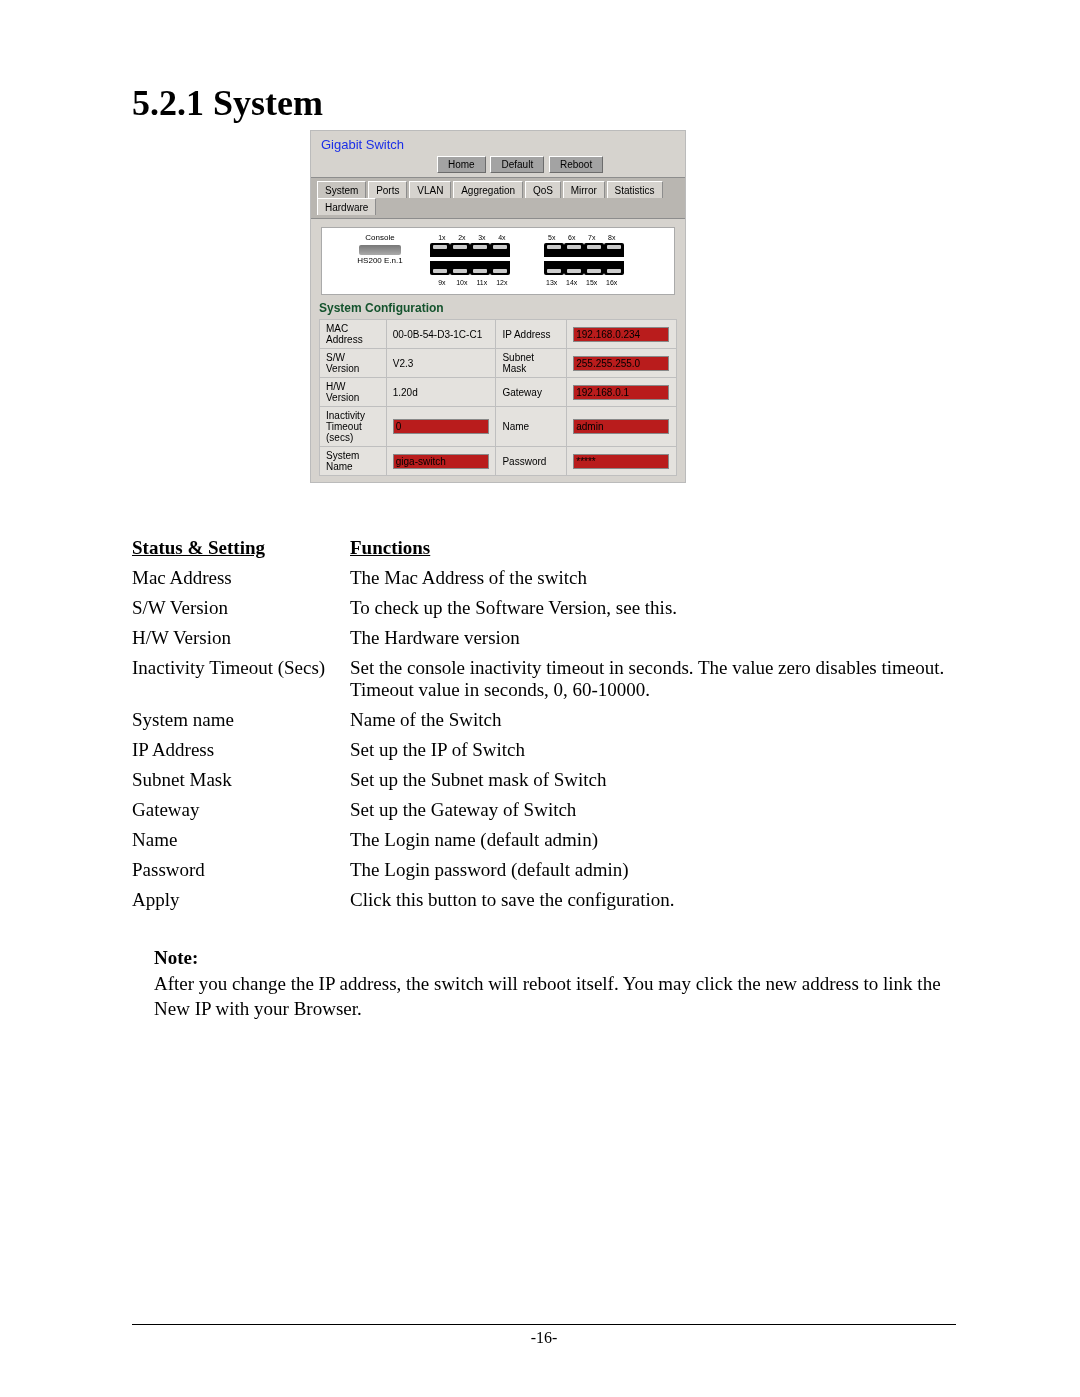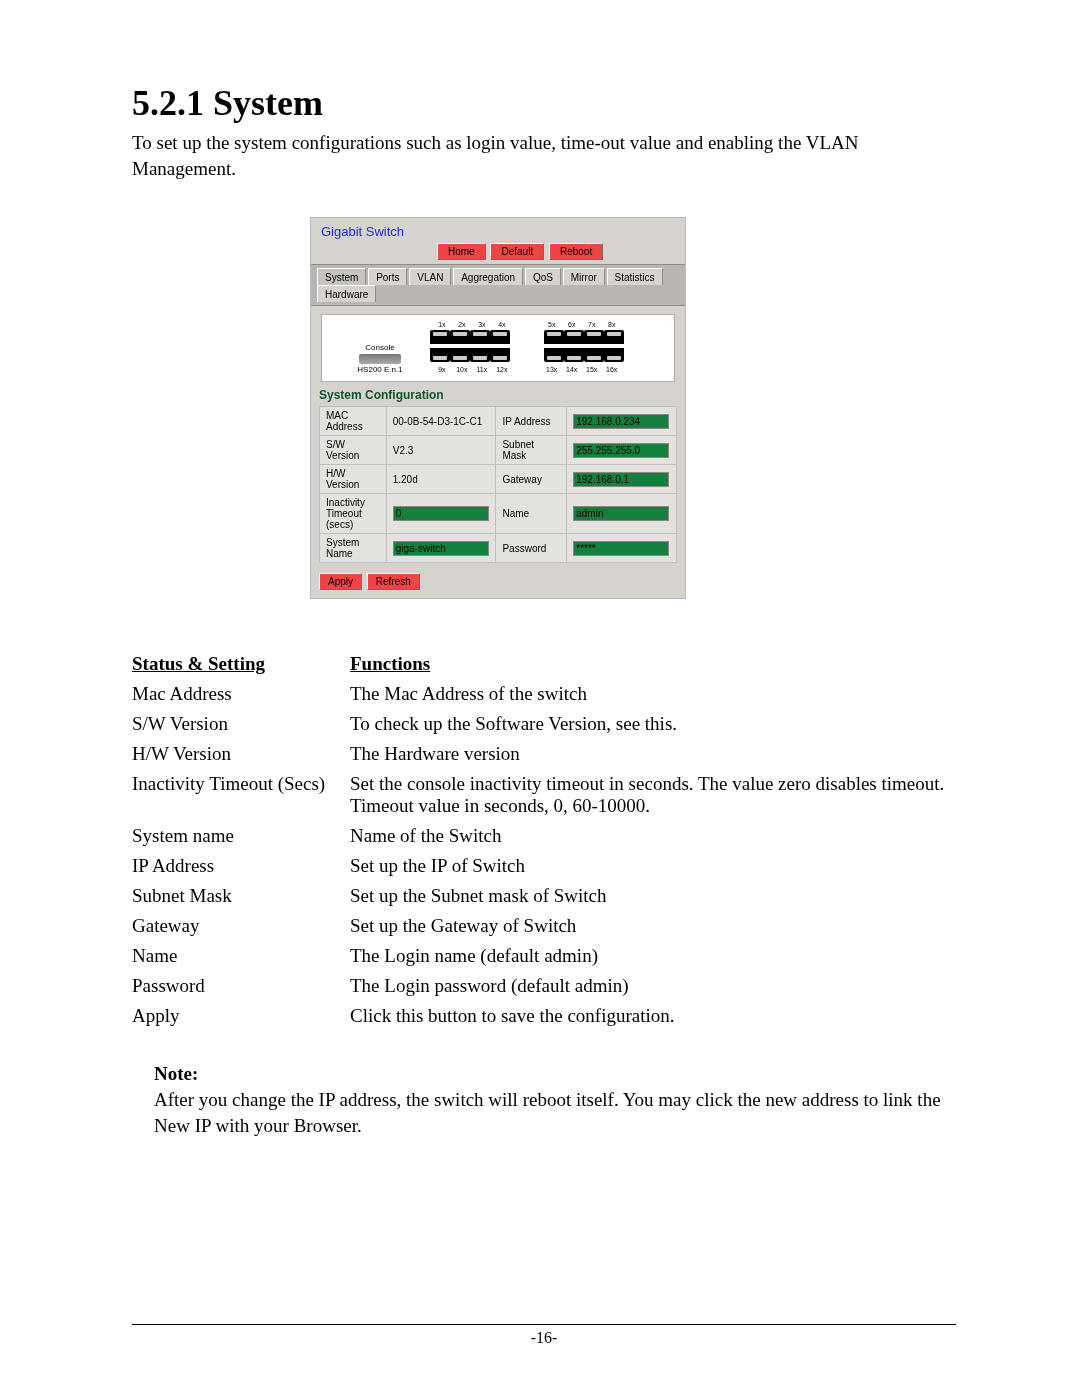--- a/index.html
+++ b/index.html
@@ -41,21 +41,21 @@
   .shot .title{
     color:#1a2ee8;
     font-size:13px;
     padding:6px 10px 4px 10px;
   }
   .btnrow{
     padding:0 0 4px 126px;
   }
   .winbtn{
     display:inline-block;
-    background:#ef4444;
+    background:#a3a3a3;
     border-top:1px solid #fff;
     border-left:1px solid #fff;
     border-right:1px solid #6c6c6c;
     border-bottom:1px solid #6c6c6c;
     font-size:10px;
     padding:2px 10px;
     margin-right:2px;
     color:#000;
   }
   .tabbar{
@@ -77,21 +77,21 @@
   }
   .tab.sel{
     background:#c7c4bf;
   }
   .portarea{
     background:#fff;
     border:1px solid #aaa;
     margin:8px 10px 6px 10px;
     padding:6px 8px 6px 8px;
     display:flex;
-    align-items:flex-end;
+    align-items:flex-start;
   }
   .portarea .console{
     width:100px;
     font-size:8px;
     text-align:center;
     line-height:1.1;
   }
   .console .dev{
     width:42px;height:10px;margin:2px auto;
     background:linear-gradient(#777,#aaa);
@@ -128,21 +128,21 @@
     border:1px solid #bfbfbf;
     padding:3px 6px;
     vertical-align:middle;
     height:16px;
   }
   .cfgtable td.lab{color:#000;width:120px;}
   .cfgtable td.val{width:100px;}
   .cfgtable input{
     font-size:10px;
     border:1px solid #888;
-    background:#15803d;
+    background:#b91c1c;
     padding:1px 2px;
     width:90px;
   }
   .shot .footer{
     padding:4px 8px 8px 8px;
   }
   .shot .footer .winbtn{padding:2px 8px;}
   
   .desc{
     width:100%;
@@ -171,21 +171,20 @@
     font-size:16px;
     padding-top:4px;
   }
 </style>
 </head>
 <body>
 
 <div class="page">
 
   <h1 class="section">5.2.1 System</h1>
-  <p class="intro">To set up the system configurations such as login value, time-out value and enabling the VLAN Management.</p>
 
   <div class="shot-wrap">
     <div class="shot">
       <div class="title">Gigabit Switch</div>
 
       <div class="btnrow">
         <span class="winbtn">Home</span>
         <span class="winbtn">Default</span>
         <span class="winbtn">Reboot</span>
       </div>
@@ -261,24 +260,20 @@
         </tr>
         <tr>
           <td class="lab">System Name</td>
           <td class="val"><input value="giga-switch" style=""></td>
           <td class="lab">Password</td>
           <td class="val"><input value="*****" style=""></td>
         </tr>
       </tbody>
         </table>
 
-      <div class="footer">
-        <span class="winbtn">Apply</span>
-        <span class="winbtn">Refresh</span>
-      </div>
     </div>
   </div>
 
   <table class="desc">
     <thead>
       <tr>
         <td class="c1">Status &amp; Setting</td>
         <td>Functions</td>
       </tr>
     </thead>

